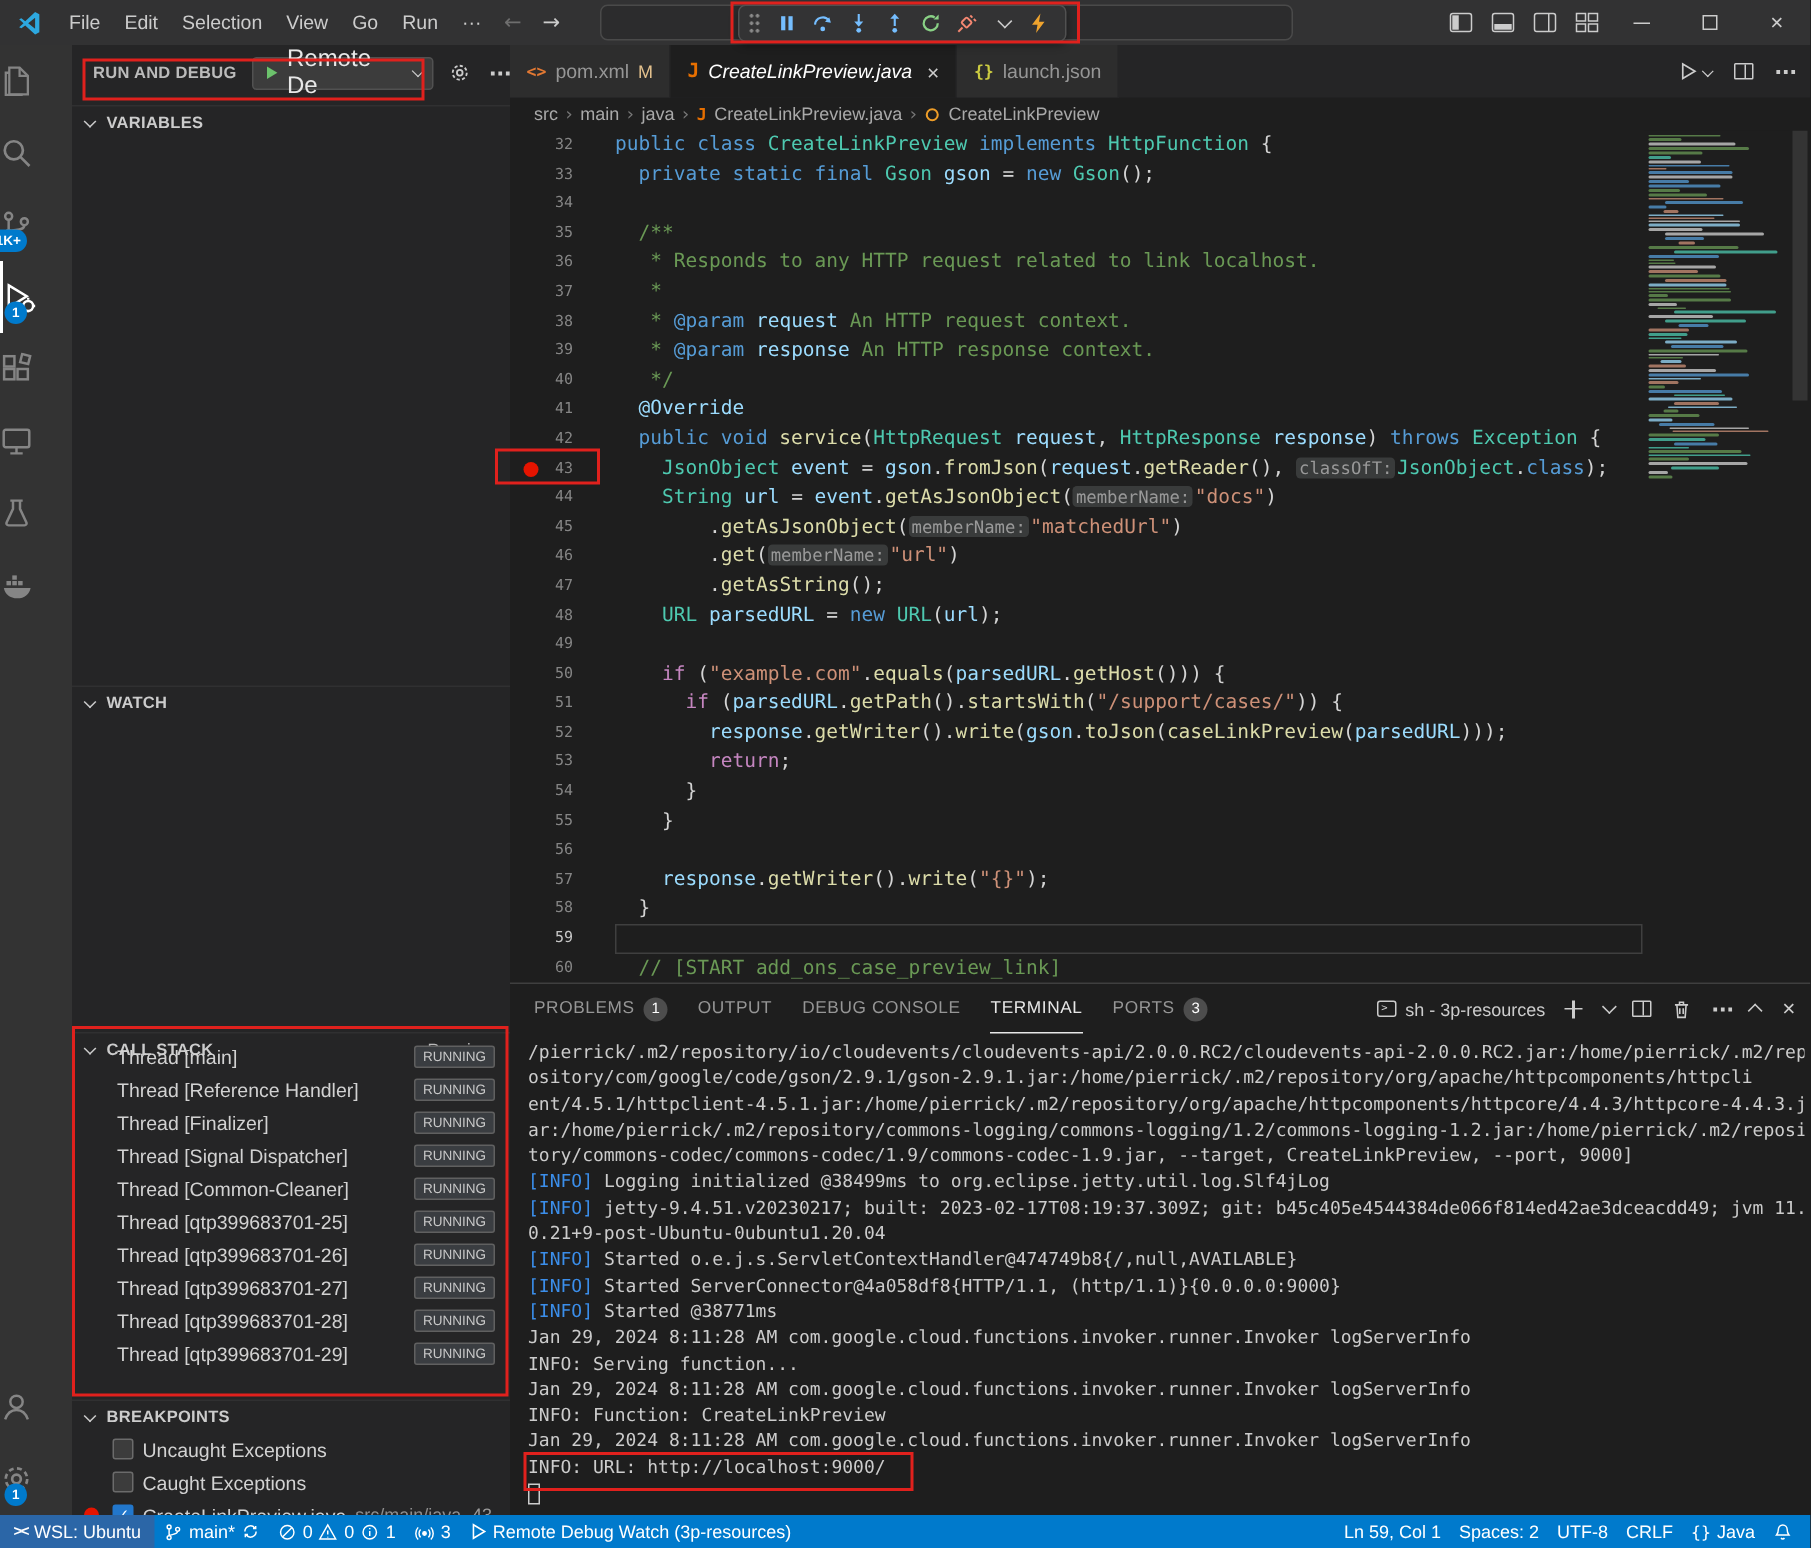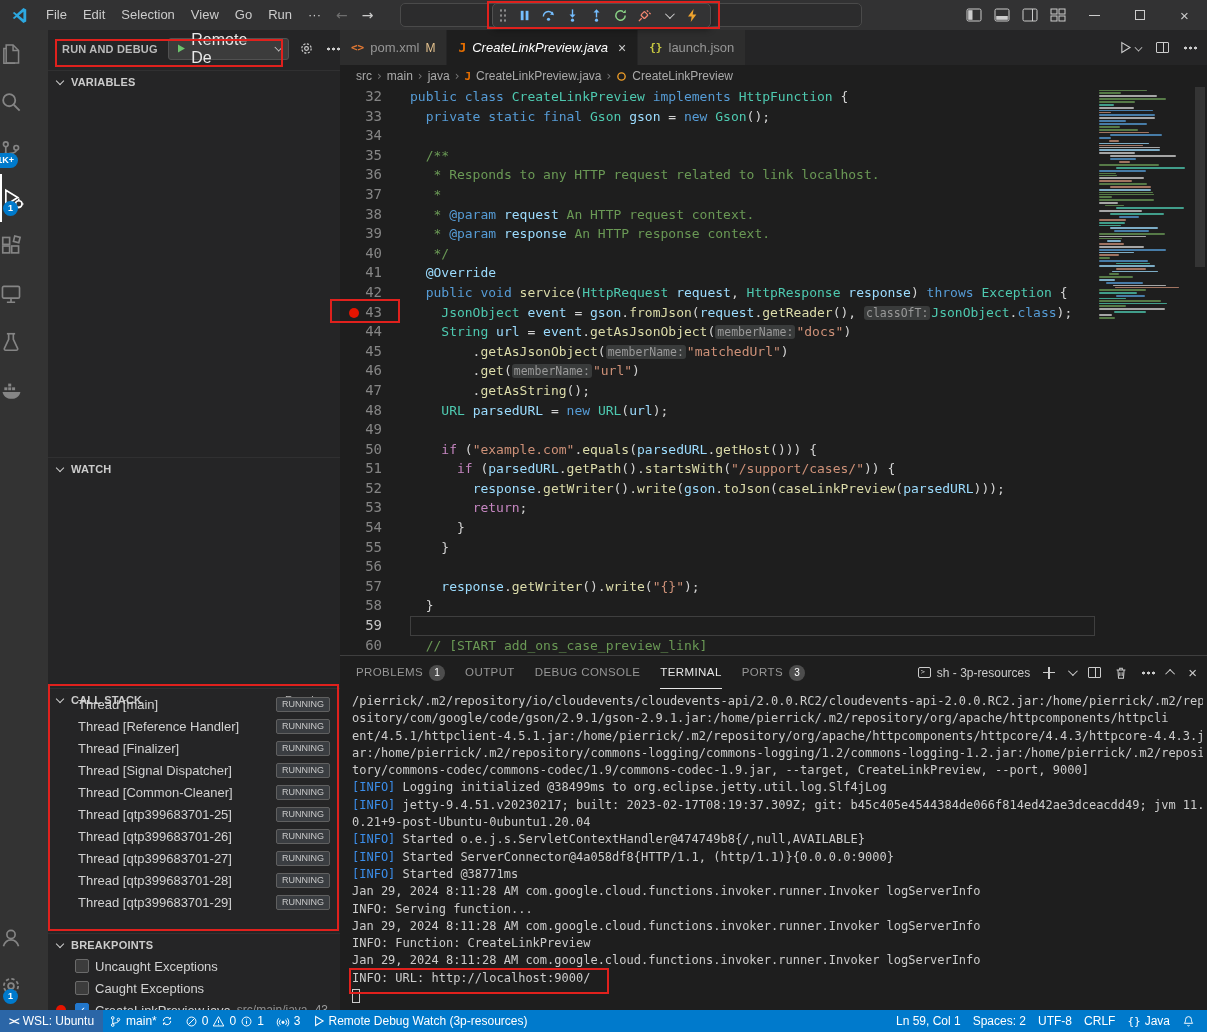--- a/index.html
+++ b/index.html
@@ -72,21 +72,21 @@
   .tab-icon.json { color:#cbcb41; }
   .tab-mod { color:#e2c08d; font-size:12px; }
   .tab-close { font-size:14px; color:#cccccc; margin-left:4px; }
   .editor-actions { position:absolute; right:10px; top:0; height:35px; display:flex; align-items:center; gap:14px; color:#cccccc; }
   .breadcrumbs { height:22px; display:flex; align-items:center; padding-left:16px; gap:5px; font-size:12px; color:#a9a9a9; background:#1e1e1e; white-space:nowrap; }
   .bc-sep { color:#767676; font-family:"DejaVu Sans",sans-serif; }
   .bc-icon-java { color:#e76f00; font-family:"DejaVu Sans Mono",monospace; font-weight:bold; font-size:11px; }
 
   .code-area { position:absolute; left:0; top:57px; right:0; height:568px; overflow:hidden; font-family:"DejaVu Sans Mono",monospace; font-size:13px; }
   .gutter { position:absolute; left:0; top:0; width:62px; }
-  .gutter-row { position:relative; height:19.6px; line-height:19.6px; text-align:right; padding-right:20px; color:#858585; font-size:14px; }
+  .gutter-row { position:relative; height:19.6px; line-height:19.6px; text-align:right; padding-right:20px; color:#858585; font-size:10px; }
   .gutter-row .num.active { color:#c6c6c6; }
   .bp-dot { position:absolute; left:9px; top:5px; width:10px; height:10px; border-radius:50%; background:#e51400; }
   .lines { position:absolute; left:70px; top:0; right:112px; }
   .code-row { height:19.6px; line-height:19.6px; white-space:pre; }
   .code-row.current { outline:1px solid #3f3f3f; outline-offset:-1px; }
   .c-k { color:#569cd6; } .c-c { color:#c586c0; } .c-t { color:#4ec9b0; }
   .c-f { color:#dcdcaa; } .c-s { color:#ce9178; } .c-m { color:#6a9955; }
   .c-v { color:#9cdcfe; } .c-p { color:#d4d4d4; } .c-a { color:#9cdcfe; }
   .c-dt { color:#569cd6; } .c-dp { color:#9cdcfe; }
   .c-h { color:#999999; background:rgba(110,115,116,.35); border-radius:3px; font-size:11.5px; padding:0 2px; margin-right:1px; }

